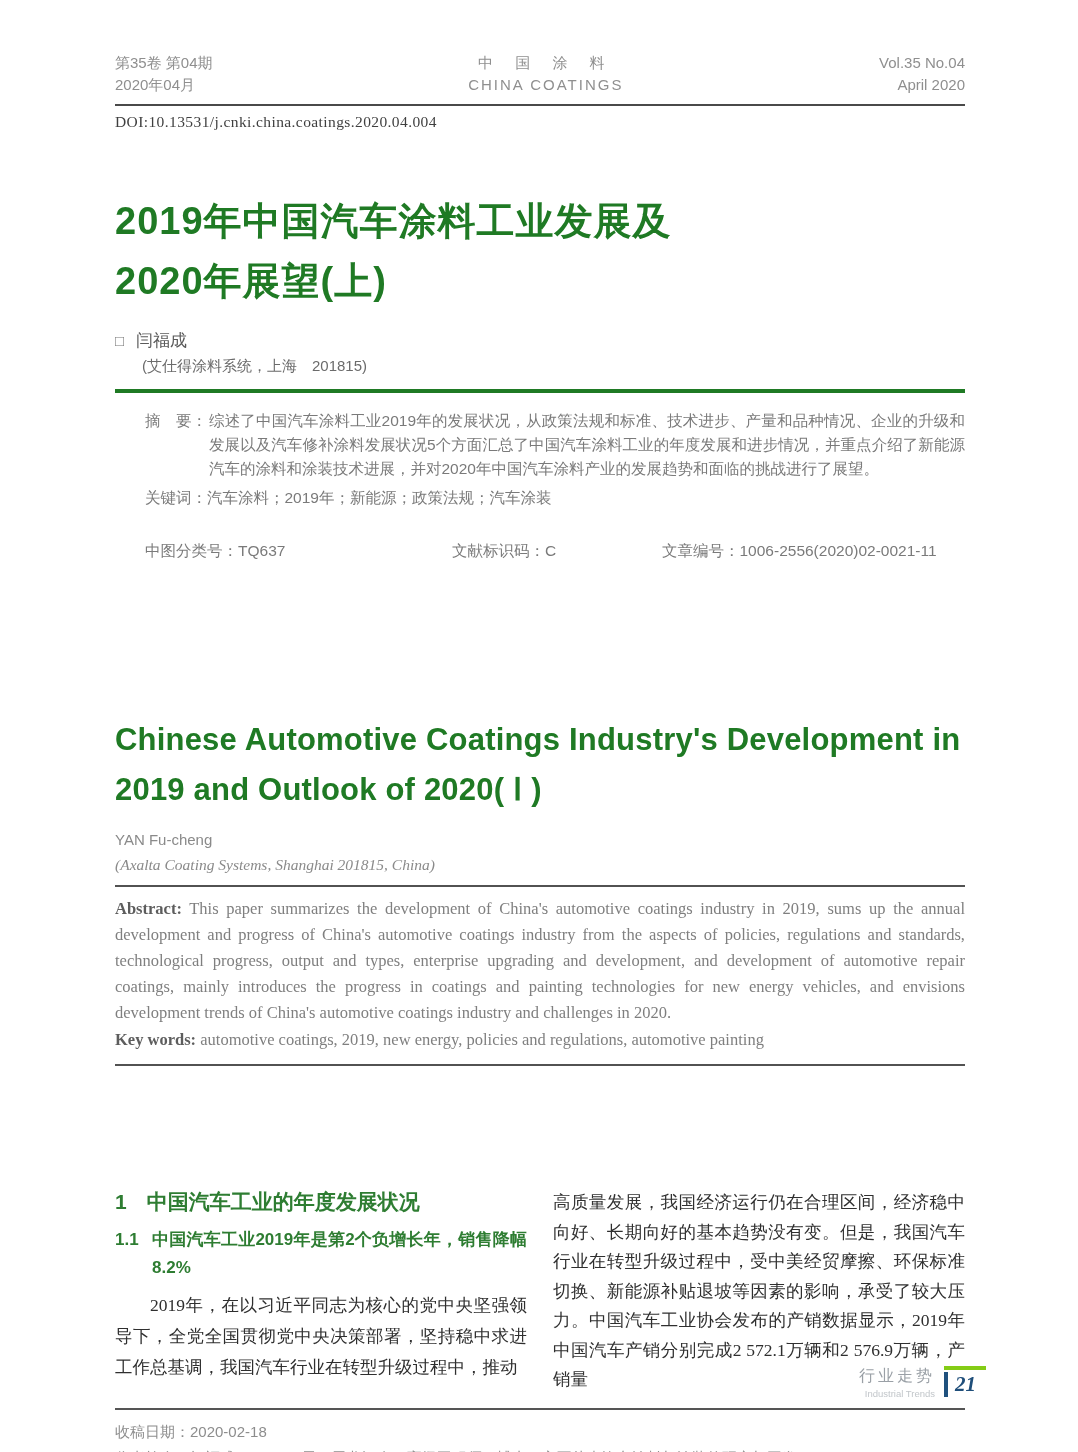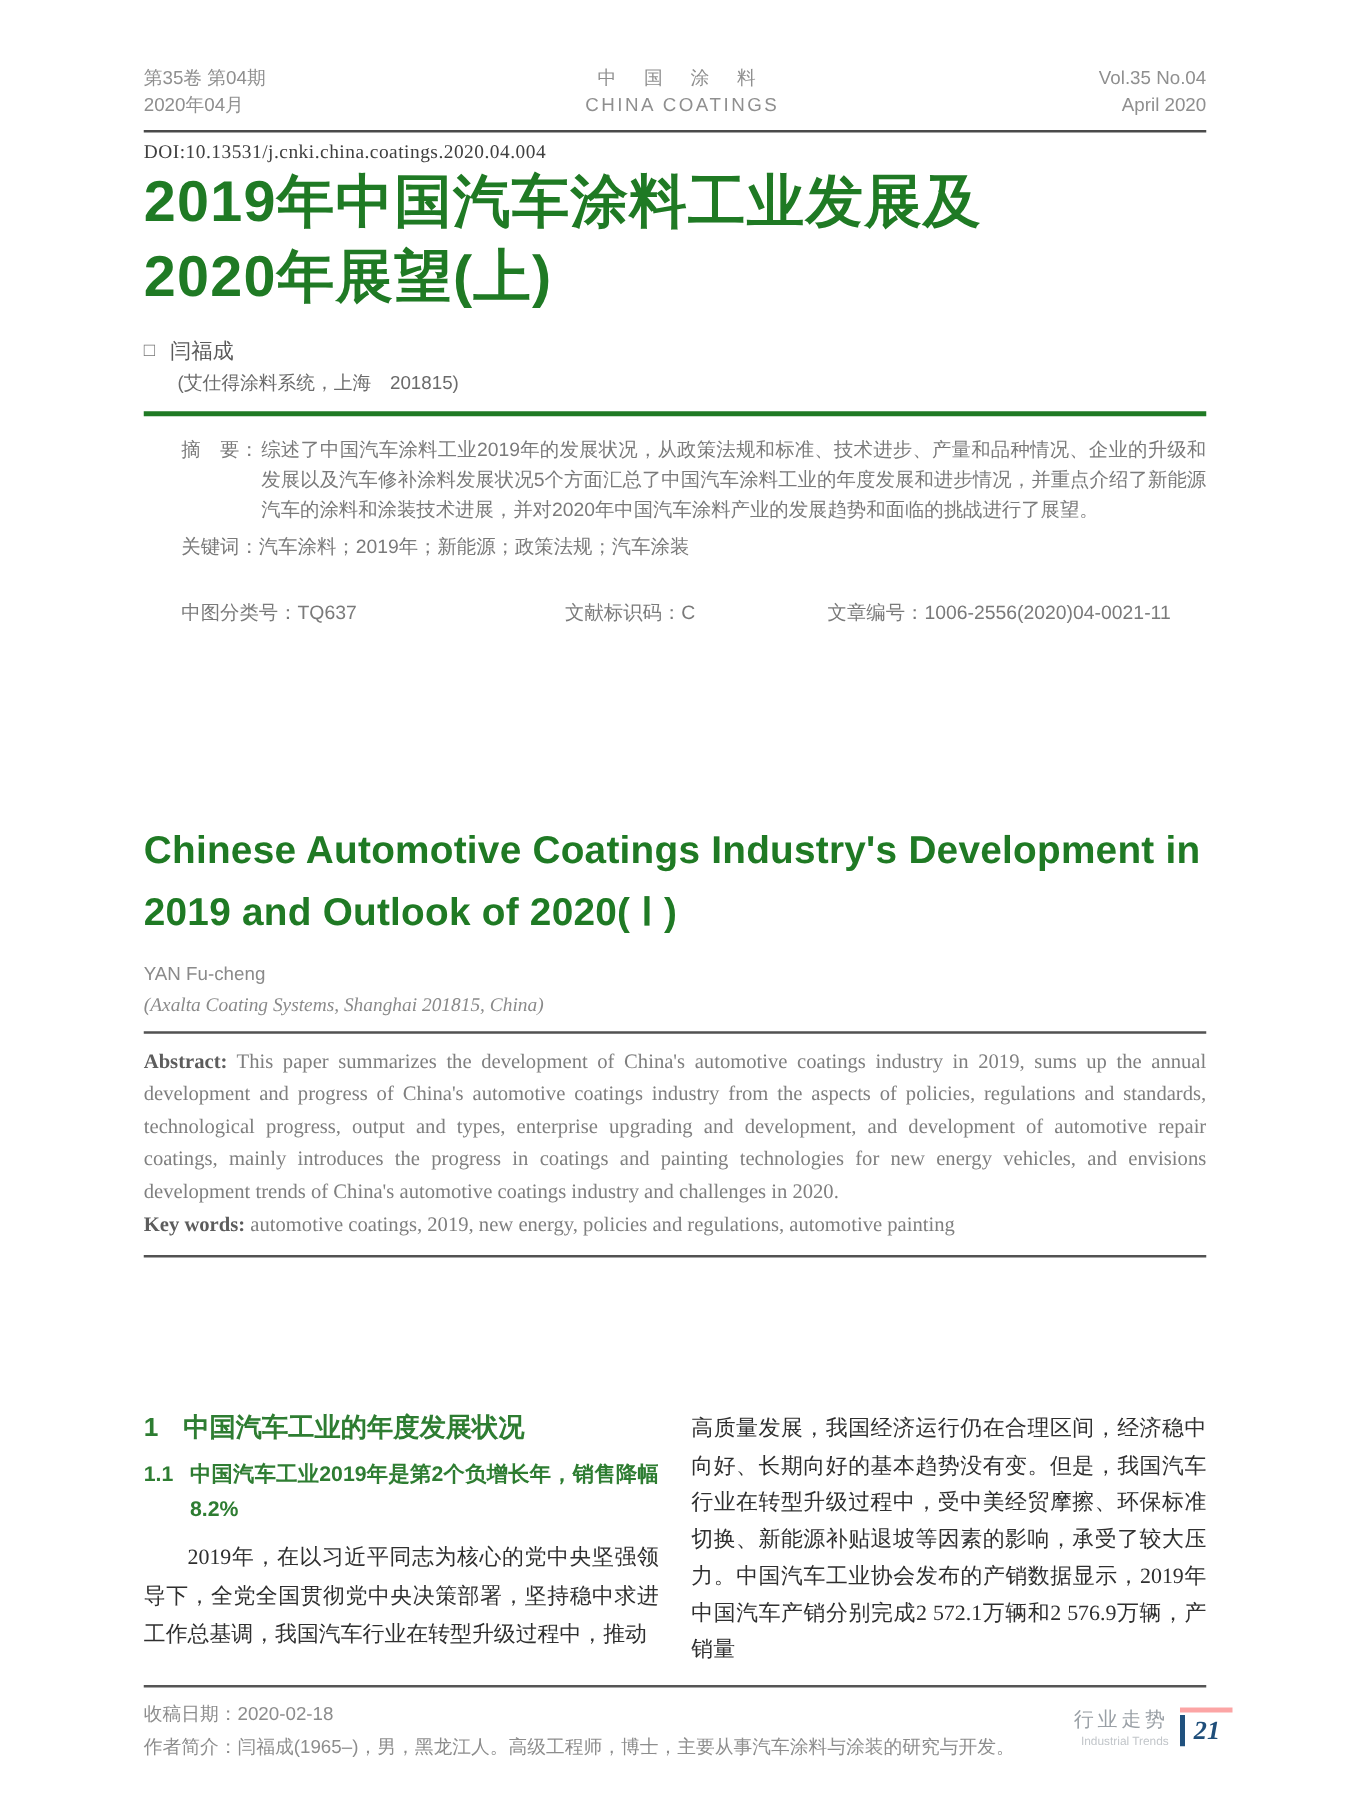--- a/index.html
+++ b/index.html
@@ -21,22 +21,23 @@
     color: #8f8f8f; font-size: 15px; line-height: 22px;
   }
   .jheader .col-center { text-align: center; }
   .jheader .col-right  { text-align: right; }
   .journal-cn { letter-spacing: 9px; }
   .journal-en { letter-spacing: 2px; }
   .doi { margin-top: 7px; font-size: 15.5px; color: #3f3f3f; letter-spacing: .4px; }
 
   
   .title-cn {
-    font-family: "Liberation Sans", sans-serif;
-    font-weight: bold; font-size: 46px; line-height: 60px;
+    margin-top: 60px;
+    font-family: "Liberation Sans", sans-serif;
+    font-weight: bold; font-size: 38px; line-height: 60px;
     color: #1f7a24; letter-spacing: 1px;
   }
   .author-row {
     margin-top: 18px; font-family: "Liberation Sans", sans-serif;
     font-size: 17px; color: #5a5a5a; display: flex; align-items: center; gap: 12px;
   }
   .author-marker { font-size: 15px; color: #777; }
   .affil-cn {
     margin-top: 5px; margin-left: 27px;
     font-family: "Liberation Sans", sans-serif;
@@ -113,21 +114,21 @@
   }
 
   
   .pfooter {
     position: absolute; top: 1366px; right: 92px;
     display: flex; align-items: flex-start; gap: 9px;
   }
   .pfooter .labels { text-align: right; font-family: Liberation Sans, sans-serif; }
   .pfooter .lab-cn { font-size: 16px; color: #9aa0a6; letter-spacing: 3px; }
   .pfooter .lab-en { font-size: 9.5px; color: #c2c6ca; margin-top: 1px; }
-  .page-box { border-top: 4px solid #fca5a5; padding-top: 2px; display: flex; }
+  .page-box { border-top: 4px solid #84cc16; padding-top: 2px; display: flex; }
   .page-bar { width: 4px; background: #20517e; height: 25px; margin-right: 7px; }
   .page-num {
     font-family: "Liberation Serif", serif; font-style: italic; font-weight: bold;
     font-size: 21px; color: #1f4e7a; padding-right: 10px;
   }
 </style>
 </head>
 <body>
 
 <div class="page">
@@ -165,21 +166,21 @@
     <p class="hang">
       <span class="hang-label">摘　要：</span>
       <span>综述了中国汽车涂料工业2019年的发展状况，从政策法规和标准、技术进步、产量和品种情况、企业的升级和发展以及汽车修补涂料发展状况5个方面汇总了中国汽车涂料工业的年度发展和进步情况，并重点介绍了新能源汽车的涂料和涂装技术进展，并对2020年中国汽车涂料产业的发展趋势和面临的挑战进行了展望。</span>
     </p>
     <p class="kw-line">
       <span>关键词：</span><span>汽车涂料；2019年；新能源；政策法规；汽车涂装</span>
     </p>
     <div class="class-row">
       <span class="c1"><span>中图分类号：</span><span>TQ637</span></span>
       <span class="c2"><span>文献标识码：</span><span>C</span></span>
-      <span class="c3"><span>文章编号：</span><span>1006-2556(2020)04-0021-11</span></span>
+      <span class="c3"><span>文章编号：</span><span>1006-2556(2020)02-0021-11</span></span>
     </div>
   </div>
 
   <div class="title-en">
     <div>Chinese Automotive Coatings Industry's Development in</div>
     <div>2019 and Outlook of 2020( Ⅰ )</div>
   </div>
   <div class="author-en">YAN Fu-cheng</div>
   <div class="affil-en">(Axalta Coating Systems, Shanghai 201815, China)</div>
 

